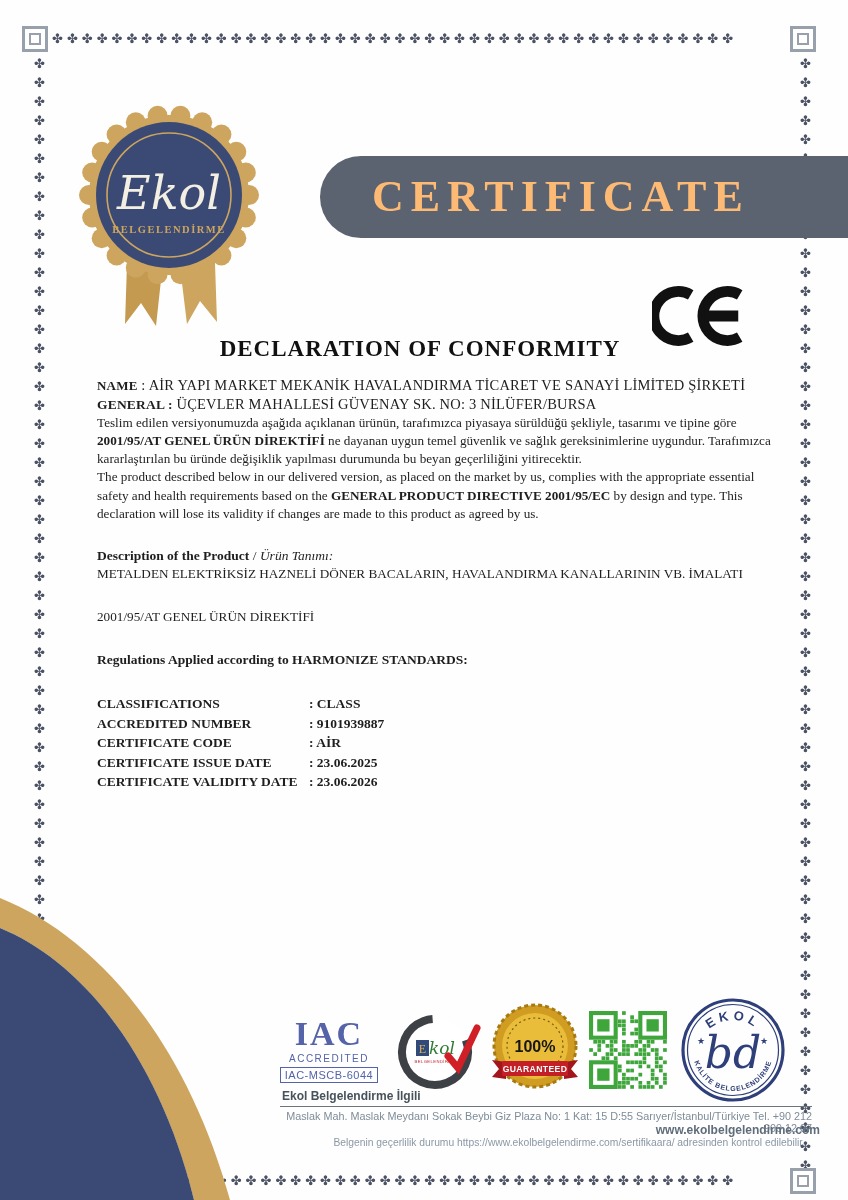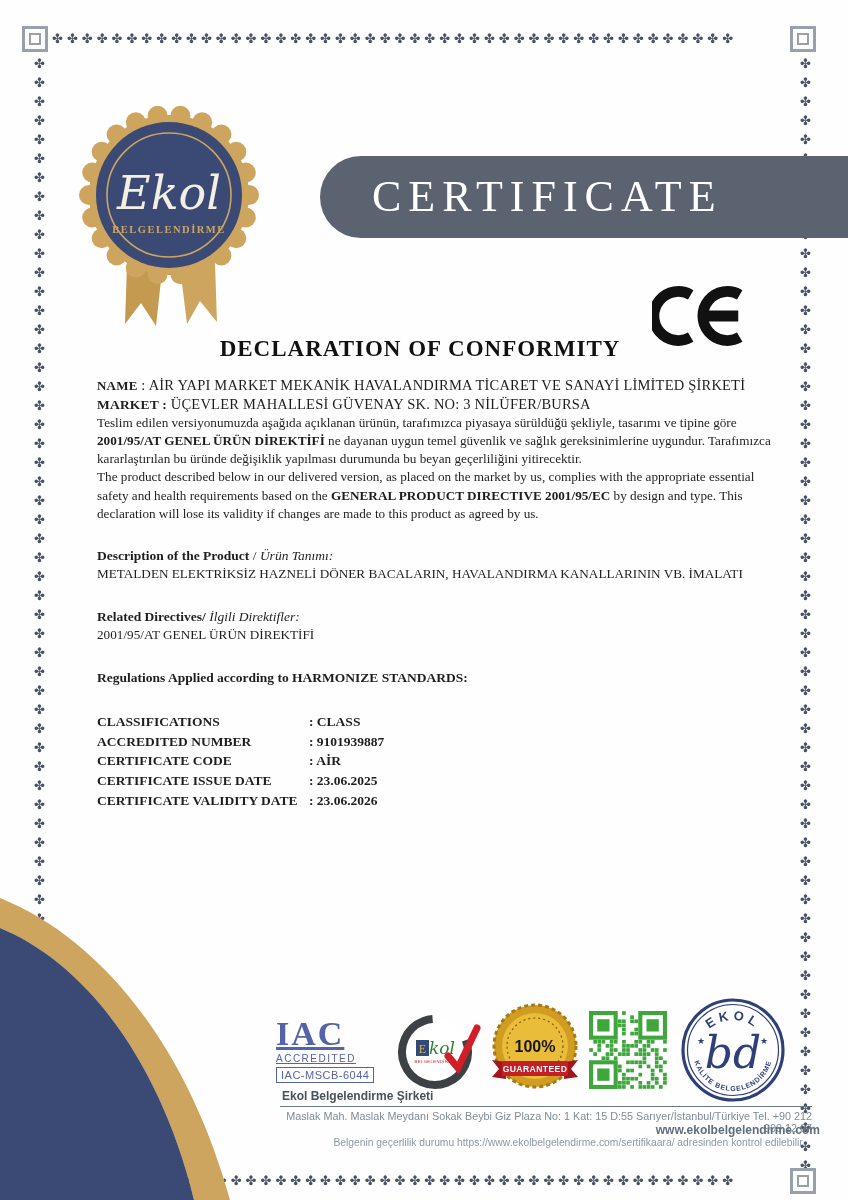--- a/index.html
+++ b/index.html
@@ -12,22 +12,22 @@
   .chain.h{height:18px;}
   .chain.v{width:18px;writing-mode:vertical-rl;text-orientation:upright;letter-spacing:4px;}
   .corner{position:absolute;width:20px;height:20px;border:3px solid #98a0ac;
           display:flex;align-items:center;justify-content:center;background:#fff;}
   .corner .inner{width:8px;height:8px;border:2px solid #98a0ac;}
 
   
   .rosette{position:absolute;left:76px;top:92px;}
   .banner{position:absolute;left:320px;top:156px;right:0;height:82px;background:#5b6270;
           border-radius:41px 0 0 41px;}
-  .banner span{display:block;padding-left:52px;line-height:82px;font-weight:normal;
-               font-size:44px;letter-spacing:7px;color:#ffffff;font-family:"Liberation Serif",serif;}
+  .banner span{display:block;padding-left:52px;line-height:82px;font-weight:bold;
+               font-size:44px;letter-spacing:7px;color:#fdba74;font-family:"Liberation Serif",serif;}
   .ce{position:absolute;left:652px;top:286px;}
 
   .doc-title{position:absolute;left:90px;top:336px;width:660px;text-align:center;
              font-size:23px;font-weight:bold;letter-spacing:1px;color:#111;}
 
   
   .content{position:absolute;left:97px;top:376px;width:674px;}
   .content p{margin:0;}
   .idline{font-size:14.5px;letter-spacing:.2px;line-height:1.3;}
   .idline .lbl{font-weight:bold;font-size:13px;}
@@ -39,21 +39,21 @@
   .sec-head{font-size:13.5px;line-height:1.35;}
   .sec-head b{font-weight:bold;}
   .sec-head i{font-style:italic;}
   .sec-val{font-size:13.2px;line-height:1.35;}
   .certtbl{margin-top:6px;font-weight:bold;font-size:13.5px;line-height:1.45;}
   .crow .clab{display:inline-block;width:212px;}
 
   
   .logos{position:absolute;left:276px;top:1000px;width:512px;height:100px;
          display:flex;align-items:center;justify-content:space-between;}
-  .iac{width:106px;text-align:left;font-family:"Liberation Serif",serif;color:#5563a8;text-decoration:underline;}
+  .iac{width:106px;text-align:center;font-family:"Liberation Serif",serif;color:#5563a8;}
   .iac .big{font-size:34px;font-weight:bold;letter-spacing:2px;line-height:1;}
   .iac .acc{font-size:10px;letter-spacing:1.5px;margin-top:2px;font-family:"Liberation Sans",sans-serif;}
   .iac .code{display:inline-block;border:1.5px solid #5563a8;padding:1px 4px;margin-top:3px;
              font-size:11px;letter-spacing:.5px;font-family:"Liberation Sans",sans-serif;}
   .footer-company{position:absolute;left:282px;top:1089px;font-family:"Liberation Sans",sans-serif;
                   font-weight:bold;font-size:12px;color:#47525b;}
   .footer-rule{position:absolute;left:280px;top:1106px;width:532px;border-top:1.5px solid #6a7680;}
   .footer-addr{position:absolute;left:280px;top:1110px;width:532px;text-align:right;
                font-family:"Liberation Sans",sans-serif;font-size:10.8px;color:#7e8c99;}
   .footer-web{position:absolute;left:288px;top:1123px;width:532px;text-align:right;
@@ -131,34 +131,33 @@
       <path d="M 54,30 H 88" fill="none" stroke="#111" stroke-width="11"></path>
     </svg>
   </div>
 
   <div class="doc-title">DECLARATION OF CONFORMITY</div>
 
   <div class="content">
 
     <p class="idline name-block"><span class="lbl">NAME</span><span> : </span><span>AİR YAPI MARKET MEKANİK HAVALANDIRMA TİCARET VE SANAYİ LİMİTED ŞİRKETİ</span></p>
 
-    <p class="idline addr-block"><span class="lbl" style="font-size:13.5px;">MARKET :</span><span> ÜÇEVLER MAHALLESİ GÜVENAY SK. NO: 3 NİLÜFER/BURSA</span></p>
+    <p class="idline addr-block"><span class="lbl" style="font-size:13.5px;">GENERAL :</span><span> ÜÇEVLER MAHALLESİ GÜVENAY SK. NO: 3 NİLÜFER/BURSA</span></p>
 
     <p class="para"><span>Teslim edilen versiyonumuzda aşağıda açıklanan ürünün, tarafımızca piyasaya sürüldüğü şekliyle, tasarımı ve tipine göre </span><b>2001/95/AT GENEL ÜRÜN DİREKTİFİ</b><span> ne dayanan uygun temel güvenlik ve sağlık gereksinimlerine uygundur. Tarafımızca kararlaştırılan bu üründe değişiklik yapılması durumunda bu beyan geçerliliğini yitirecektir.</span></p>
 
     <p class="para en"><span>The product described below in our delivered version, as placed on the market by us, complies with the appropriate essential safety and health requirements based on the </span><b>GENERAL PRODUCT DIRECTIVE 2001/95/EC</b><span> by design and type. This declaration will lose its validity if changes are made to this product as agreed by us.</span></p>
 
     <div class="sec">
       <div class="sec-head"><b>Description of the Product</b><span> / </span><i>Ürün Tanımı:</i></div>
       <div class="sec-val">METALDEN ELEKTRİKSİZ HAZNELİ DÖNER BACALARIN, HAVALANDIRMA KANALLARININ VB. İMALATI</div>
     </div>
 
 
     <div class="sec">
-      <div class="sec-head"><b>Related Directives/</b><i> İlgili Direktifler:</i></div>
       <div class="sec-val">2001/95/AT GENEL ÜRÜN DİREKTİFİ</div>
     </div>
 
     <div class="sec">
       <div class="sec-head"><b>Regulations Applied according to HARMONIZE STANDARDS:</b></div>
     </div>
 
     <div class="certtbl">
       <div class="crow"><span class="clab">CLASSIFICATIONS</span><span class="cval">: CLASS</span></div>
       <div class="crow"><span class="clab">ACCREDITED NUMBER</span><span class="cval">: 9101939887</span></div>
@@ -327,21 +326,21 @@
       </text>
       <text font-size="7" font-weight="bold" letter-spacing="0.8" font-family="Liberation Sans, sans-serif" fill="#2e3f7a">
         <textPath href="#stampBottom" startOffset="50%" text-anchor="middle">KALİTE BELGELENDİRME</textPath>
       </text>
       <text x="19" y="49" font-size="9" fill="#2e3f7a">★</text>
       <text x="82" y="49" font-size="9" fill="#2e3f7a">★</text>
       <text x="55" y="73" text-anchor="middle" font-size="44" font-style="italic" font-family="DejaVu Serif, serif" fill="#2e3f7a">bd</text>
     </svg>
   </div>
 
-  <div class="footer-company">Ekol Belgelendirme Şirketi</div>
+  <div class="footer-company">Ekol Belgelendirme İlgili</div>
   <div class="footer-rule"></div>
   <div class="footer-addr">Maslak Mah. Maslak Meydanı Sokak Beybi Giz Plaza No: 1 Kat: 15 D:55 Sarıyer/İstanbul/Türkiye  Tel. +90 212 909 12 07</div>
   <div class="footer-web">www.ekolbelgelendirme.com</div>
   <div class="footer-note">Belgenin geçerlilik durumu https://www.ekolbelgelendirme.com/sertifikaara/ adresinden kontrol edilebilir.</div>
 
   <svg class="swoosh" width="320" height="302" viewBox="0 0 320 302">
     <path d="M0,0 C 95,38 185,140 230,302 L 194,302 C 157,152 78,62 0,30 Z" fill="#cda55e"></path>
     <path d="M0,30 C 78,62 157,152 194,302 L 0,302 Z" fill="#3b4a75"></path>
   </svg>
 

